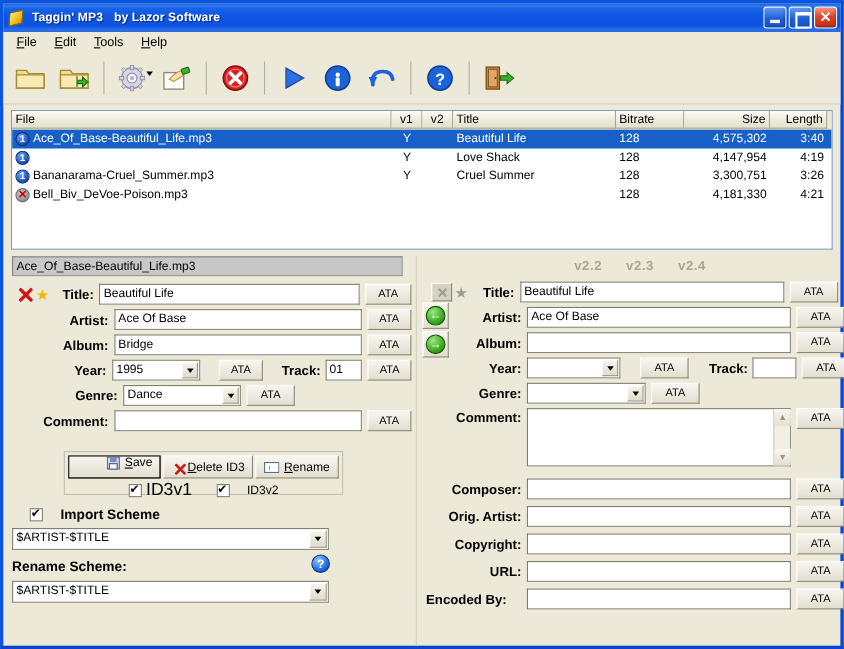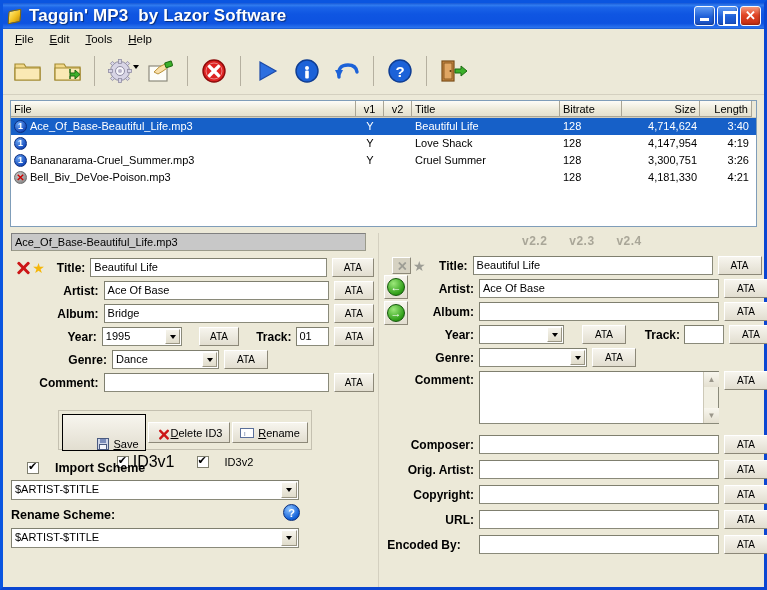--- a/index.html
+++ b/index.html
@@ -26,21 +26,21 @@
   }
   #app-icon { width:17px; height:17px; position:relative; margin-right:5px; flex:0 0 17px;}
   #app-icon .diamond {
     position:absolute; left:1px; top:2px; width:13px; height:13px;
     background: linear-gradient(135deg,#ffe97a,#f2c223 55%,#c89206);
     border:1px solid #8a6a00;
     transform: skewY(-12deg) skewX(-4deg);
     border-radius: 2px;
   }
   #title-text {
-    color:#fff; font-weight:bold; font-size:17px;
+    color:#fff; font-weight:bold; font-size:11px;
     text-shadow: 1px 1px 1px rgba(0,0,0,.45);
     white-space:nowrap; letter-spacing:.1px;
   }
   #title-text .sub { font-weight:bold; padding-left:10px; }
   #win-btns { position:absolute; right:3px; top:3px; display:flex; gap:2px; }
   .wbtn {
     width:21px; height:20px; border:1px solid #f4f8ff;
     border-radius:3px; position:relative;
     box-shadow: inset -1px -1px 2px rgba(0,0,0,.25);
   }
@@ -299,21 +299,21 @@
 
     <div class="lvrow sel">
       <div class="lvc c-file">
         <span class="badge1">1</span>
         <span>Ace_Of_Base-Beautiful_Life.mp3</span>
       </div>
       <div class="lvc c-v1">Y</div>
       <div class="lvc c-v2"></div>
       <div class="lvc c-title">Beautiful Life</div>
       <div class="lvc c-bitrate">128</div>
-      <div class="lvc c-size r">4,714,624</div>
+      <div class="lvc c-size r">4,575,302</div>
       <div class="lvc c-length r">3:40</div>
     </div>
 
     <div class="lvrow">
       <div class="lvc c-file">
         <span class="badge1">1</span>
       </div>
       <div class="lvc c-v1">Y</div>
       <div class="lvc c-v2"></div>
       <div class="lvc c-title">Love Shack</div>
@@ -397,21 +397,21 @@
       </div>
 
       <div class="row">
         <div class="lbl" style="width:96px;">Comment:</div>
         <div class="inp" style="width:246px;margin-left:5px;"></div>
         <div class="ata" style="margin-left:5px;">ATA</div>
       </div>
 
       <div class="grpbox" style="left:55px;top:177px;width:254px;height:40px;">
         <div style="display:flex;align-items:center;padding:3px 3px 0 3px;gap:2px;">
-          <div class="btnface" style="width:84px;height:37px;display:flex;align-items:flex-end;justify-content:center;gap:4px;outline:1px solid #000;outline-offset:-1px;padding-left:28px;">
+          <div class="btnface" style="width:84px;height:21px;display:flex;align-items:flex-start;justify-content:center;gap:4px;outline:1px solid #000;outline-offset:-1px;padding-left:28px;">
             <svg width="12" height="12" viewBox="0 0 12 12">
               <rect x="0.5" y="0.5" width="11" height="11" fill="#cfd6e8" stroke="#4a5a80"></rect>
               <rect x="3" y="1" width="6" height="4" fill="#7b8dbb"></rect>
               <rect x="2.5" y="6.5" width="7" height="5" fill="#f3f5fb" stroke="#4a5a80"></rect>
             </svg>
             <span style="font-size:11px;"><u>S</u>ave</span>
           </div>
           <div class="btnface" style="width:82px;height:21px;display:flex;align-items:center;justify-content:center;gap:3px;">
             <span class="xicon" style="width:12px;height:12px;transform:scale(.8);"></span>
             <span style="font-size:11px;"><u>D</u>elete ID3</span>

